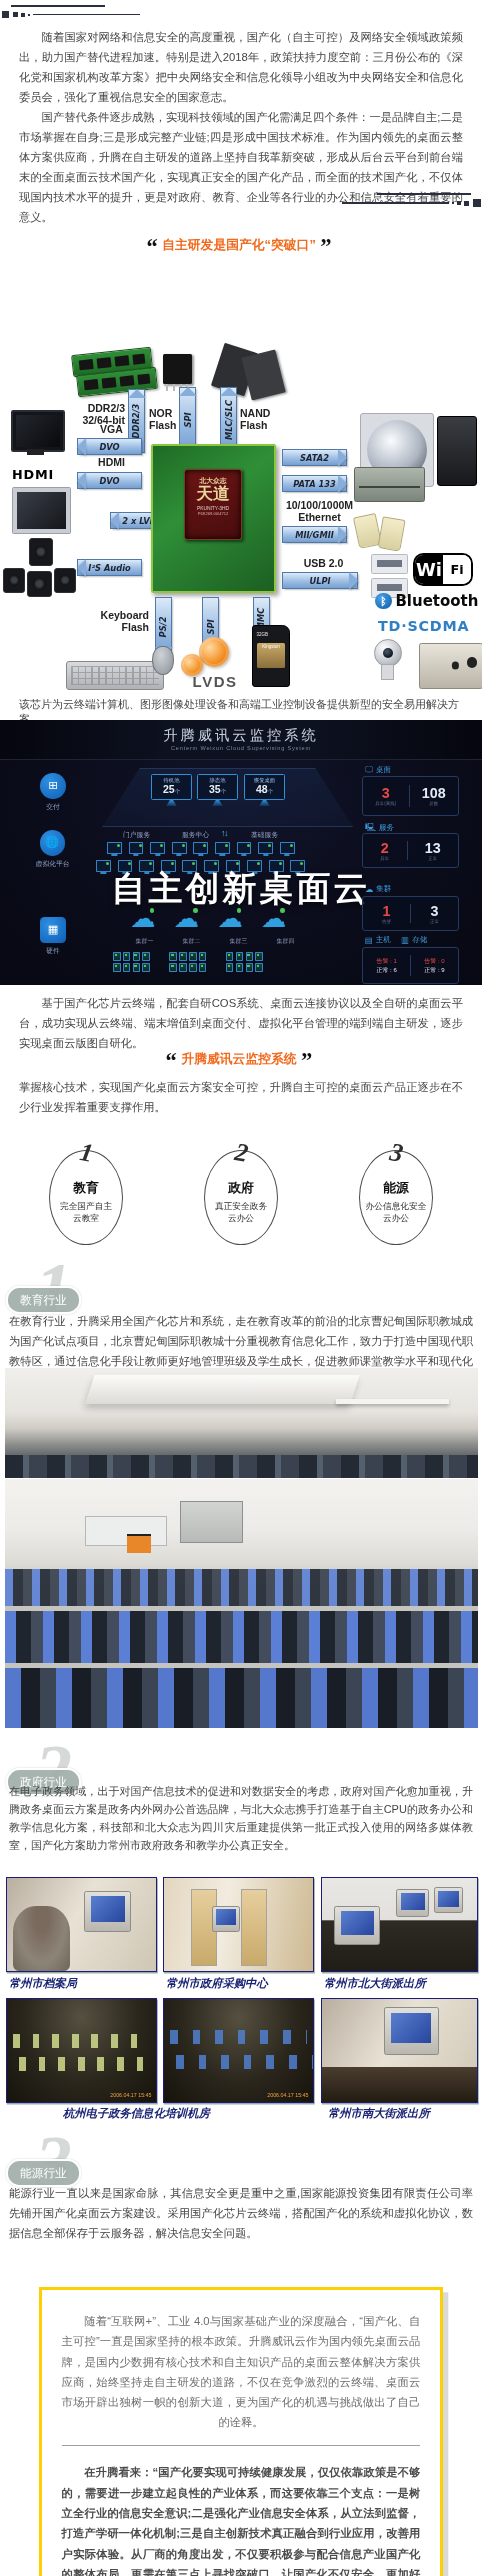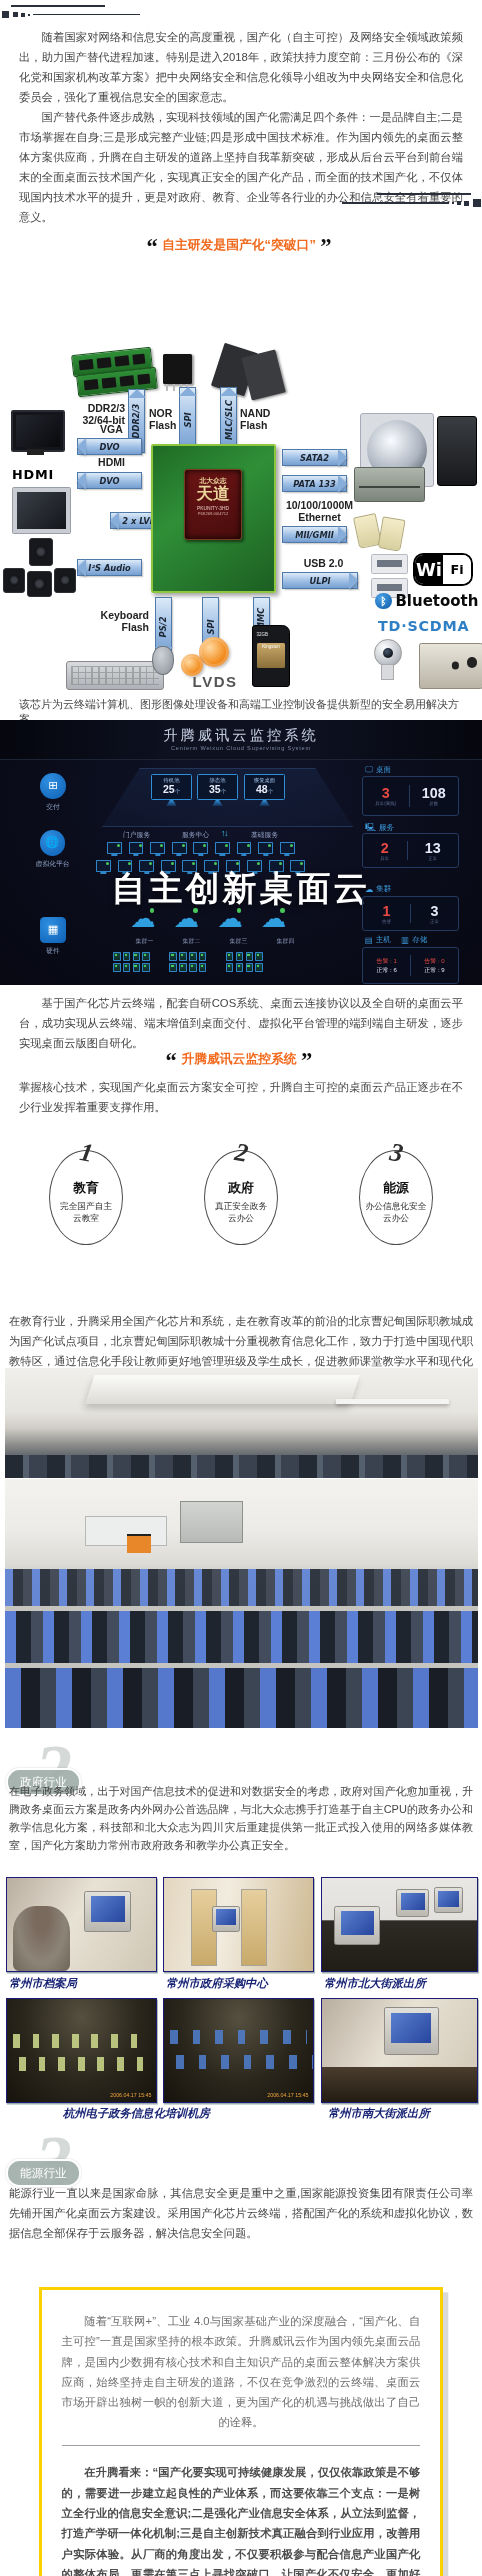--- a/index.html
+++ b/index.html
@@ -529,20 +529,24 @@
     </div>
     <div class="ccirc" style="left:357px;top:10.5px;">
       <span class="cnum">3</span>
       <div class="ellipse">
         <div class="ctitle">能源</div>
         <div class="cdesc"><span>办公信息化安全</span><br><span>云办公</span></div>
       </div>
     </div>
   </div>
 
+  <div class="secbadge" style="left:0;top:1259px;">
+    <span class="bignum">1</span>
+    <span class="pill">教育行业</span>
+  </div>
   <div class="abs para" style="left:9px;top:1311px;width:464px;">
     <p style="text-indent:0;">在教育行业，升腾采用全国产化芯片和系统，走在教育改革的前沿的北京曹妃甸国际职教城成为国产化试点项目，北京曹妃甸国际职教城十分重视教育信息化工作，致力于打造中国现代职教特区，通过信息化手段让教师更好地管理班级及学生成长，促进教师课堂教学水平和现代化教育信息应用能力的提高。</p>
   </div>
   <div class="photo ph1" style="top:1368px;height:110px;">
     <div class="beam"></div>
       <div class="lamp"></div>
       <div class="mstrip"></div>
   </div>
   <div class="photo ph2" style="top:1479px;height:249px;">
     <div class="screen"></div>

